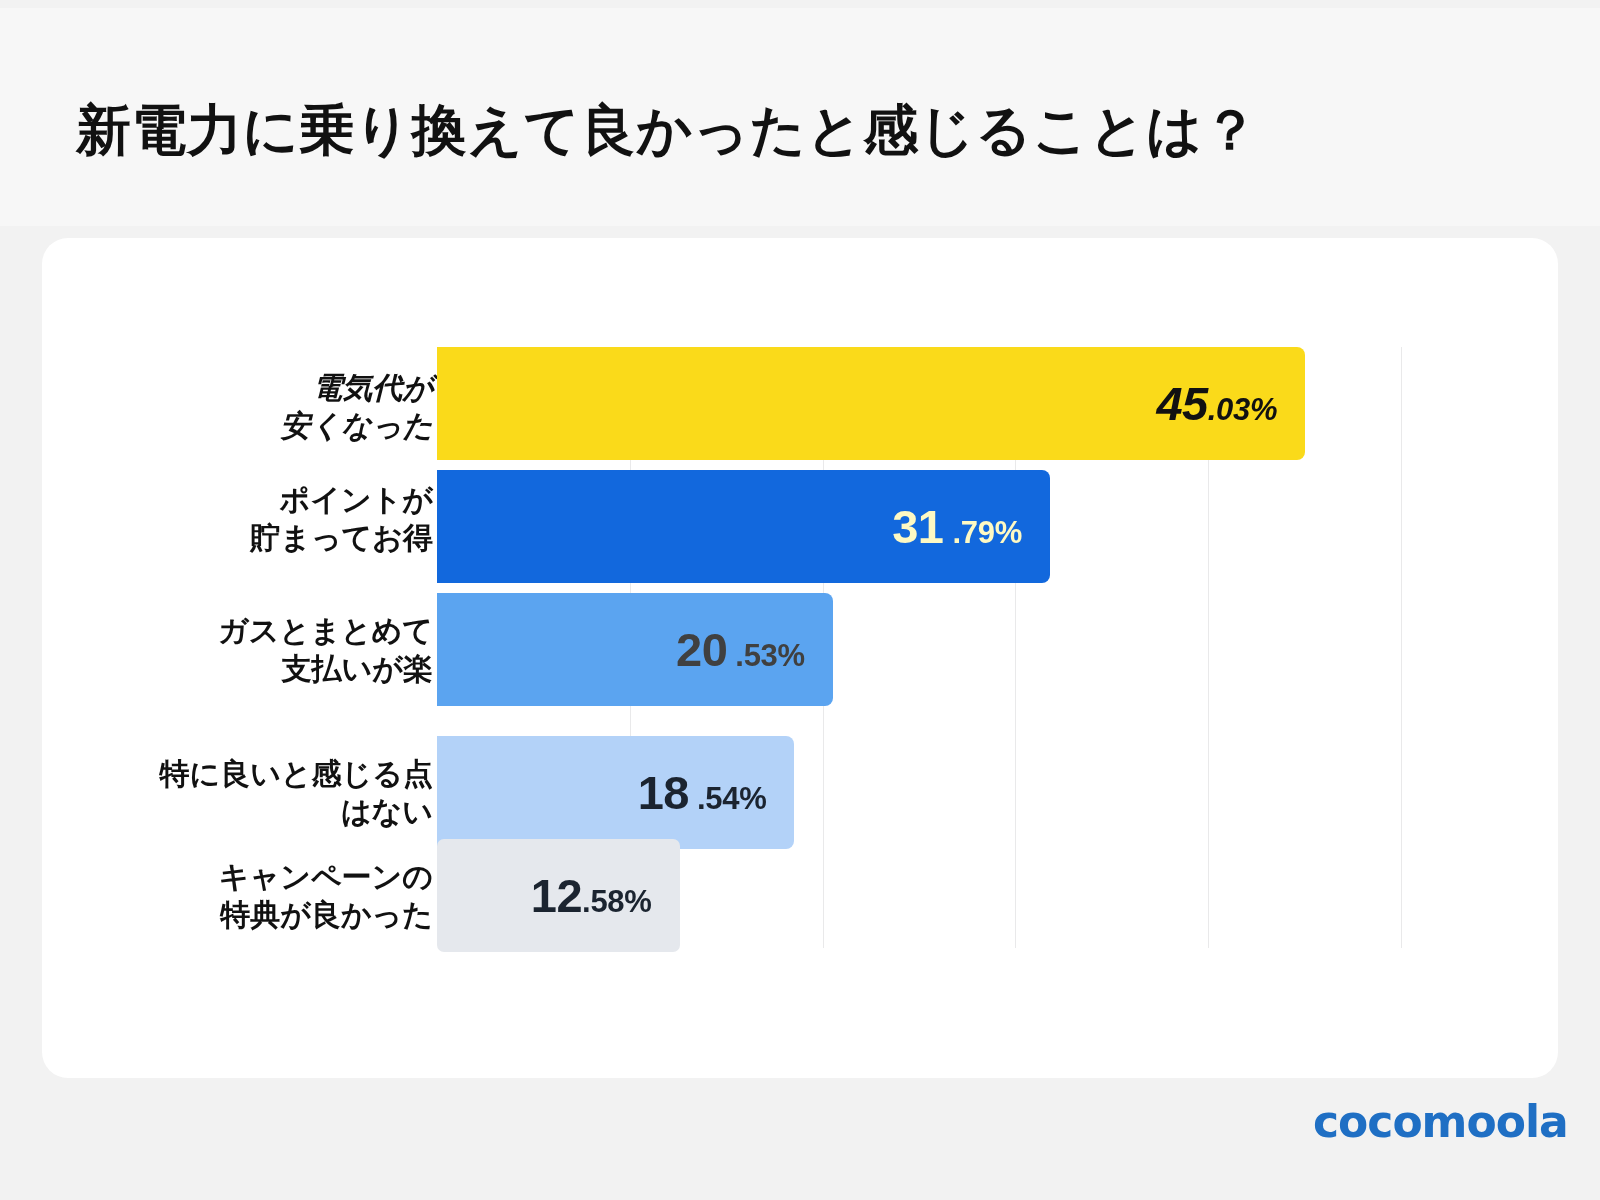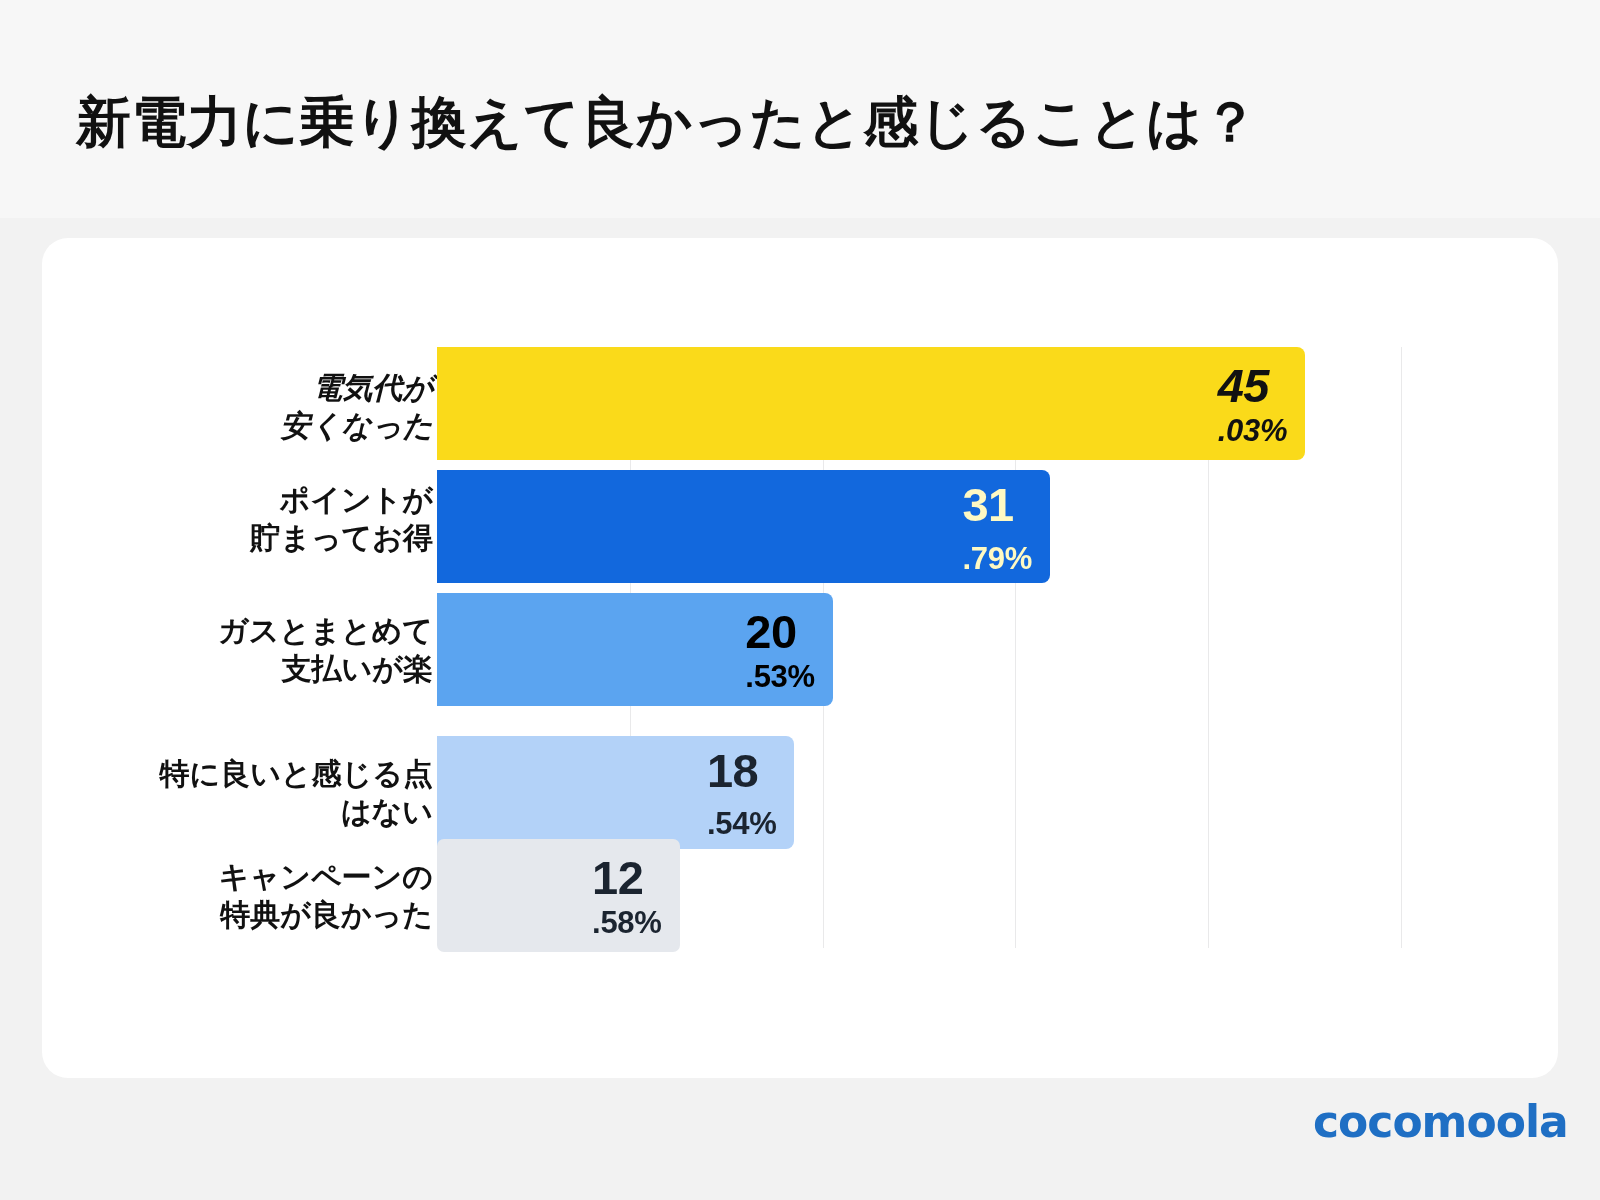--- a/index.html
+++ b/index.html
@@ -12,21 +12,21 @@
 
   body {
     background: #f2f2f2;
     font-family: "Liberation Sans", "DejaVu Sans", sans-serif;
     position: relative;
   }
 
   
   #header-band {
     position: absolute;
-    left: 0; top: 0;
+    left: 0; top: 8px;
     width: 1600px;
     height: 218px;
     background: #f7f7f7;
     padding-left: 8px;
   }
 
   #page-title {
     position: absolute;
     left: 76px;
     top: 86px;
@@ -89,23 +89,22 @@
     height: 113px;
     border-radius: 0 8px 8px 0;
     display: flex;
     align-items: center;
     justify-content: flex-end;
   }
 
   .bar-value {
     display: flex;
     align-items: baseline;
-    padding-right: 18px;
+    padding-right: 28px;
     white-space: nowrap;
-    flex-direction: column;
   }
 
   .val-int {
     font-size: 47px;
     font-weight: 700;
     letter-spacing: -0.5px;
   }
 
   .val-dec {
     font-size: 31px;
@@ -161,21 +160,21 @@
             <div class="bar-value" style="color: #fef9c3; gap: 9px;">
               <span class="val-int">31</span>
               <span class="val-dec">.79%</span>
             </div>
           </div>
         </div>
         <div class="bar-row" style="top: 355px; height: 113px;">
           <div class="cat-label" style="top: 50%; transform: translateY(-50%);">ガスとまとめて
 支払いが楽</div>
           <div class="bar" style="width: 395.818px; background: rgb(91, 164, 240);">
-            <div class="bar-value" style="color: #000000;">
+            <div class="bar-value" style="color: #404040; gap: 8px;">
               <span class="val-int">20</span>
               <span class="val-dec">.53%</span>
             </div>
           </div>
         </div>
         <div class="bar-row" style="top: 498px; height: 113px;">
           <div class="cat-label" style="top: 50%; transform: translateY(-50%);">特に良いと感じる点
 はない</div>
           <div class="bar" style="width: 357.451px; background: rgb(179, 210, 248);">
             <div class="bar-value" style="color: rgb(27, 36, 48); gap: 8px;">

